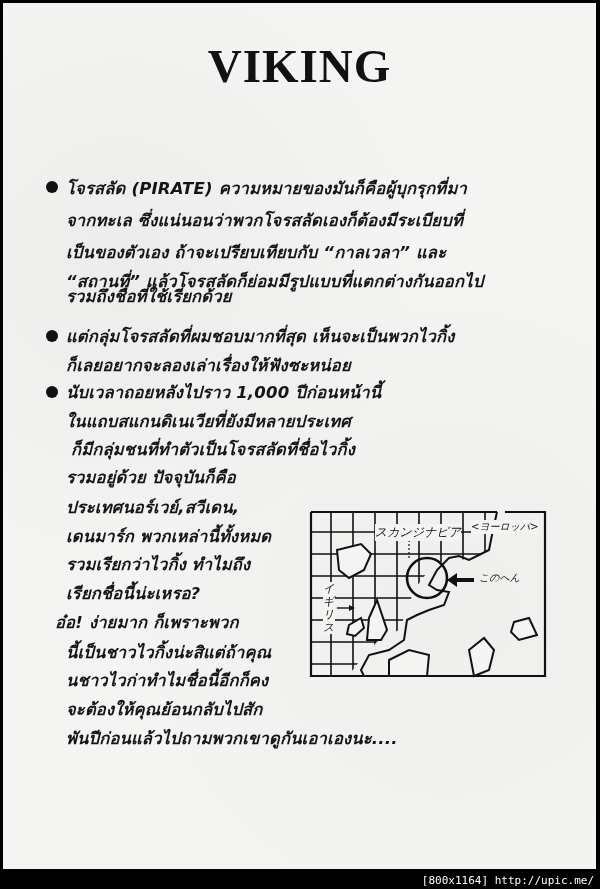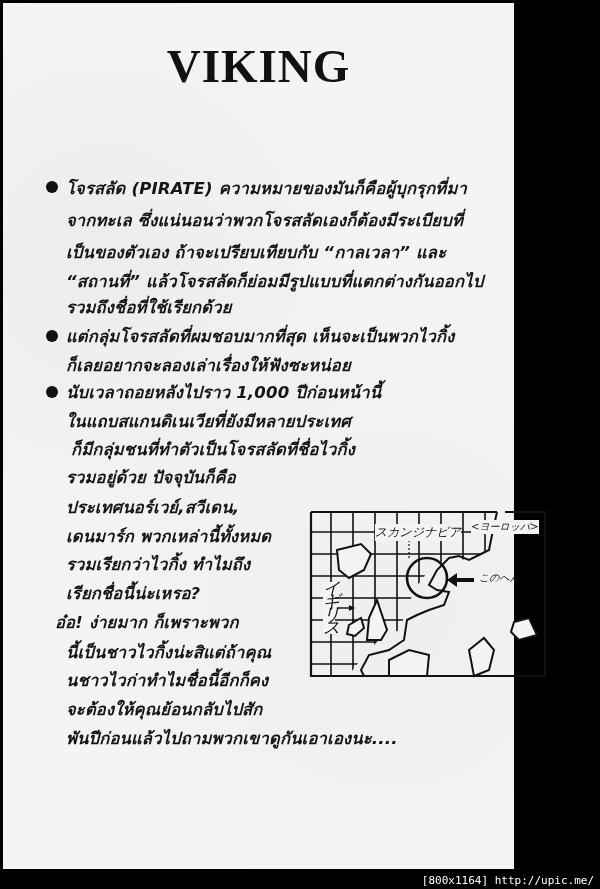--- a/index.html
+++ b/index.html
@@ -1,21 +1,21 @@
 <!DOCTYPE html>
 <html><head>
   <meta charset="utf-8">
   <style>
     html, body { margin: 0; padding: 0; }
     body {
       width: 600px; height: 889px; background: #000; position: relative; overflow: hidden;
       font-family: "DejaVu Sans", sans-serif;
     }
     .page {
-      position: absolute; left: 3px; top: 3px; width: 511px; height: 866px;
+      position: absolute; left: 3px; top: 3px; width: 593px; height: 866px;
       background: #f4f4f2;
       background-image:
         radial-gradient(circle at 20% 30%, rgba(0,0,0,0.03) 0, transparent 40%),
         radial-gradient(circle at 75% 70%, rgba(0,0,0,0.025) 0, transparent 45%);
     }
     .title {
       position: absolute; left: 0; width: 100%; top: 36px; text-align: center;
       font-family: "Liberation Serif", serif; font-weight: bold; font-size: 47px;
       letter-spacing: 1px; color: #111;
     }
@@ -39,21 +39,21 @@
 
 <div class="page">
 
   <div class="title">VIKING</div>
 
   <div class="bullet" style="left:43px;top:178px;"></div>
   <div class="line" style="left:63px;top:172px;">โจรสลัด (PIRATE) ความหมายของมันก็คือผู้บุกรุกที่มา</div>
   <div class="line" style="left:63px;top:204px;">จากทะเล ซึ่งแน่นอนว่าพวกโจรสลัดเองก็ต้องมีระเบียบที่</div>
   <div class="line" style="left:63px;top:236px;">เป็นของตัวเอง ถ้าจะเปรียบเทียบกับ “กาลเวลา” และ</div>
   <div class="line" style="left:63px;top:265px;font-style:italic;">“สถานที่” แล้วโจรสลัดก็ย่อมมีรูปแบบที่แตกต่างกันออกไป</div>
-  <div class="line" style="left:63px;top:291px;">รวมถึงชื่อที่ใช้เรียกด้วย</div>
+  <div class="line" style="left:63px;top:280px;">รวมถึงชื่อที่ใช้เรียกด้วย</div>
 
   <div class="bullet" style="left:43px;top:327px;"></div>
   <div class="line" style="left:63px;top:320px;">แต่กลุ่มโจรสลัดที่ผมชอบมากที่สุด เห็นจะเป็นพวกไวกิ้ง</div>
   <div class="line" style="left:63px;top:349px;">ก็เลยอยากจะลองเล่าเรื่องให้ฟังซะหน่อย</div>
 
   <div class="bullet" style="left:43px;top:383px;"></div>
   <div class="line" style="left:63px;top:376px;">นับเวลาถอยหลังไปราว 1,000 ปีก่อนหน้านี้</div>
   <div class="line" style="left:63px;top:405px;">ในแถบสแกนดิเนเวียที่ยังมีหลายประเทศ</div>
   <div class="line" style="left:68px;top:433px;">ก็มีกลุ่มชนที่ทำตัวเป็นโจรสลัดที่ชื่อไวกิ้ง</div>
   <div class="line" style="left:63px;top:461px;">รวมอยู่ด้วย ปัจจุบันก็คือ</div>
@@ -110,18 +110,18 @@
       <polygon points="138,70 148,63 148,77" fill="#111"></polygon>
 
       <line x1="28" y1="98" x2="42" y2="98" stroke="#111" stroke-width="1.4"></line>
       <polygon points="46,98 40,95 40,101" fill="#111"></polygon>
 
       <line x1="100" y1="30" x2="100" y2="48" stroke="#111" stroke-width="1.2" stroke-dasharray="2,2"></line>
     </svg>
     <div style="position:absolute;left:66px;top:14px;font-size:12px;color:#111;background:#f4f4f2;">スカンジナビア</div>
     <div style="position:absolute;left:162px;top:10px;font-size:10px;color:#111;background:#f4f4f2;">&lt;ヨーロッパ&gt;</div>
     <div style="position:absolute;left:170px;top:61px;font-size:10px;color:#111;">このへん</div>
-    <div style="position:absolute;left:14px;top:72px;width:12px;font-size:17px;line-height:13px;color:#111;word-break:break-all;background:#f4f4f2;">イギリス</div>
+    <div style="position:absolute;left:14px;top:72px;width:12px;font-size:11px;line-height:13px;color:#111;word-break:break-all;background:#f4f4f2;">イギリス</div>
   </div>
 
 </div>
 
 <div class="footer">[800x1164] http://upic.me/</div>
 
 </body></html>

